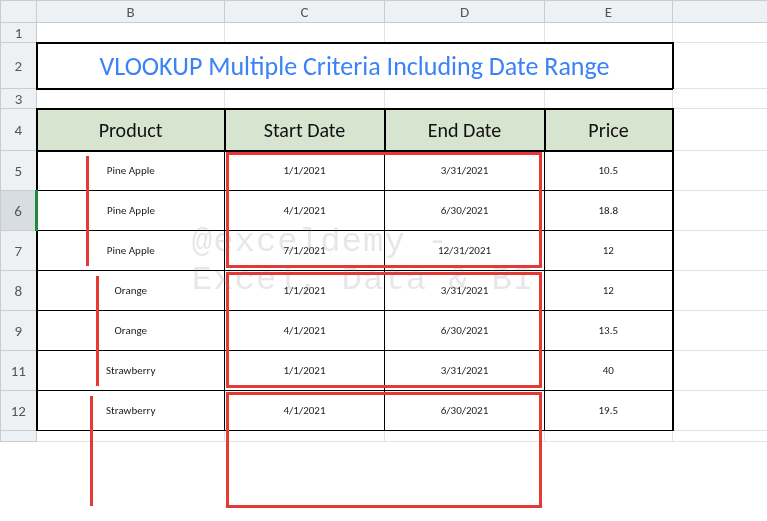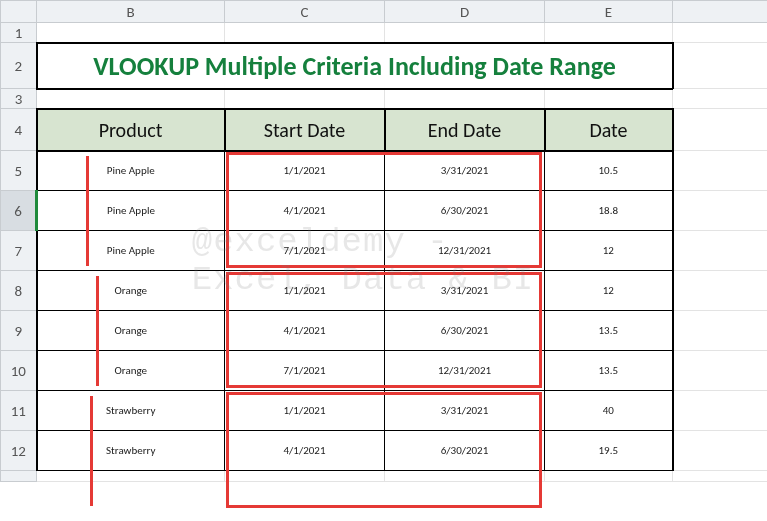--- a/index.html
+++ b/index.html
@@ -57,22 +57,22 @@
     font-size: 15px;
     border: 1px solid #c8ccd0;
   }
   th.rowhead.sel {
     background: #d8dde2;
     border-right: 3px solid #1f8a3b;
   }
   
   td.title {
     font-size: 26px;
-    font-weight: bold;
-    color: #15803d;
+    font-weight: normal;
+    color: #3b82f6;
     border: 2px solid #000;
     background: #fff;
   }
   
   td.thead {
     font-size: 20px;
     font-weight: normal;
     background: #d7e4d0;
     border: 2px solid #000;
     color: #111;
@@ -162,21 +162,21 @@
       <td></td>
       <td></td>
       <td></td>
     </tr>
 
     <tr class="row-4">
       <th class="rowhead">4</th>
       <td class="thead">Product</td>
       <td class="thead">Start Date</td>
       <td class="thead">End Date</td>
-      <td class="thead">Date</td>
+      <td class="thead">Price</td>
       <td></td>
     </tr>
 
     <tr class="row-data">
       <th class="rowhead">5</th>
       <td class="d left-edge">Pine Apple</td>
       <td class="d">1/1/2021</td>
       <td class="d">3/31/2021</td>
       <td class="d right-edge">10.5</td>
       <td></td>
@@ -207,28 +207,20 @@
     </tr>
     <tr class="row-data">
       <th class="rowhead">9</th>
       <td class="d left-edge">Orange</td>
       <td class="d">4/1/2021</td>
       <td class="d">6/30/2021</td>
       <td class="d right-edge">13.5</td>
       <td></td>
     </tr>
     <tr class="row-data">
-      <th class="rowhead">10</th>
-      <td class="d left-edge">Orange</td>
-      <td class="d">7/1/2021</td>
-      <td class="d">12/31/2021</td>
-      <td class="d right-edge">13.5</td>
-      <td></td>
-    </tr>
-    <tr class="row-data">
       <th class="rowhead">11</th>
       <td class="d left-edge">Strawberry</td>
       <td class="d">1/1/2021</td>
       <td class="d">3/31/2021</td>
       <td class="d right-edge">40</td>
       <td></td>
     </tr>
     <tr class="row-data">
       <th class="rowhead">12</th>
       <td class="d left-edge">Strawberry</td>

